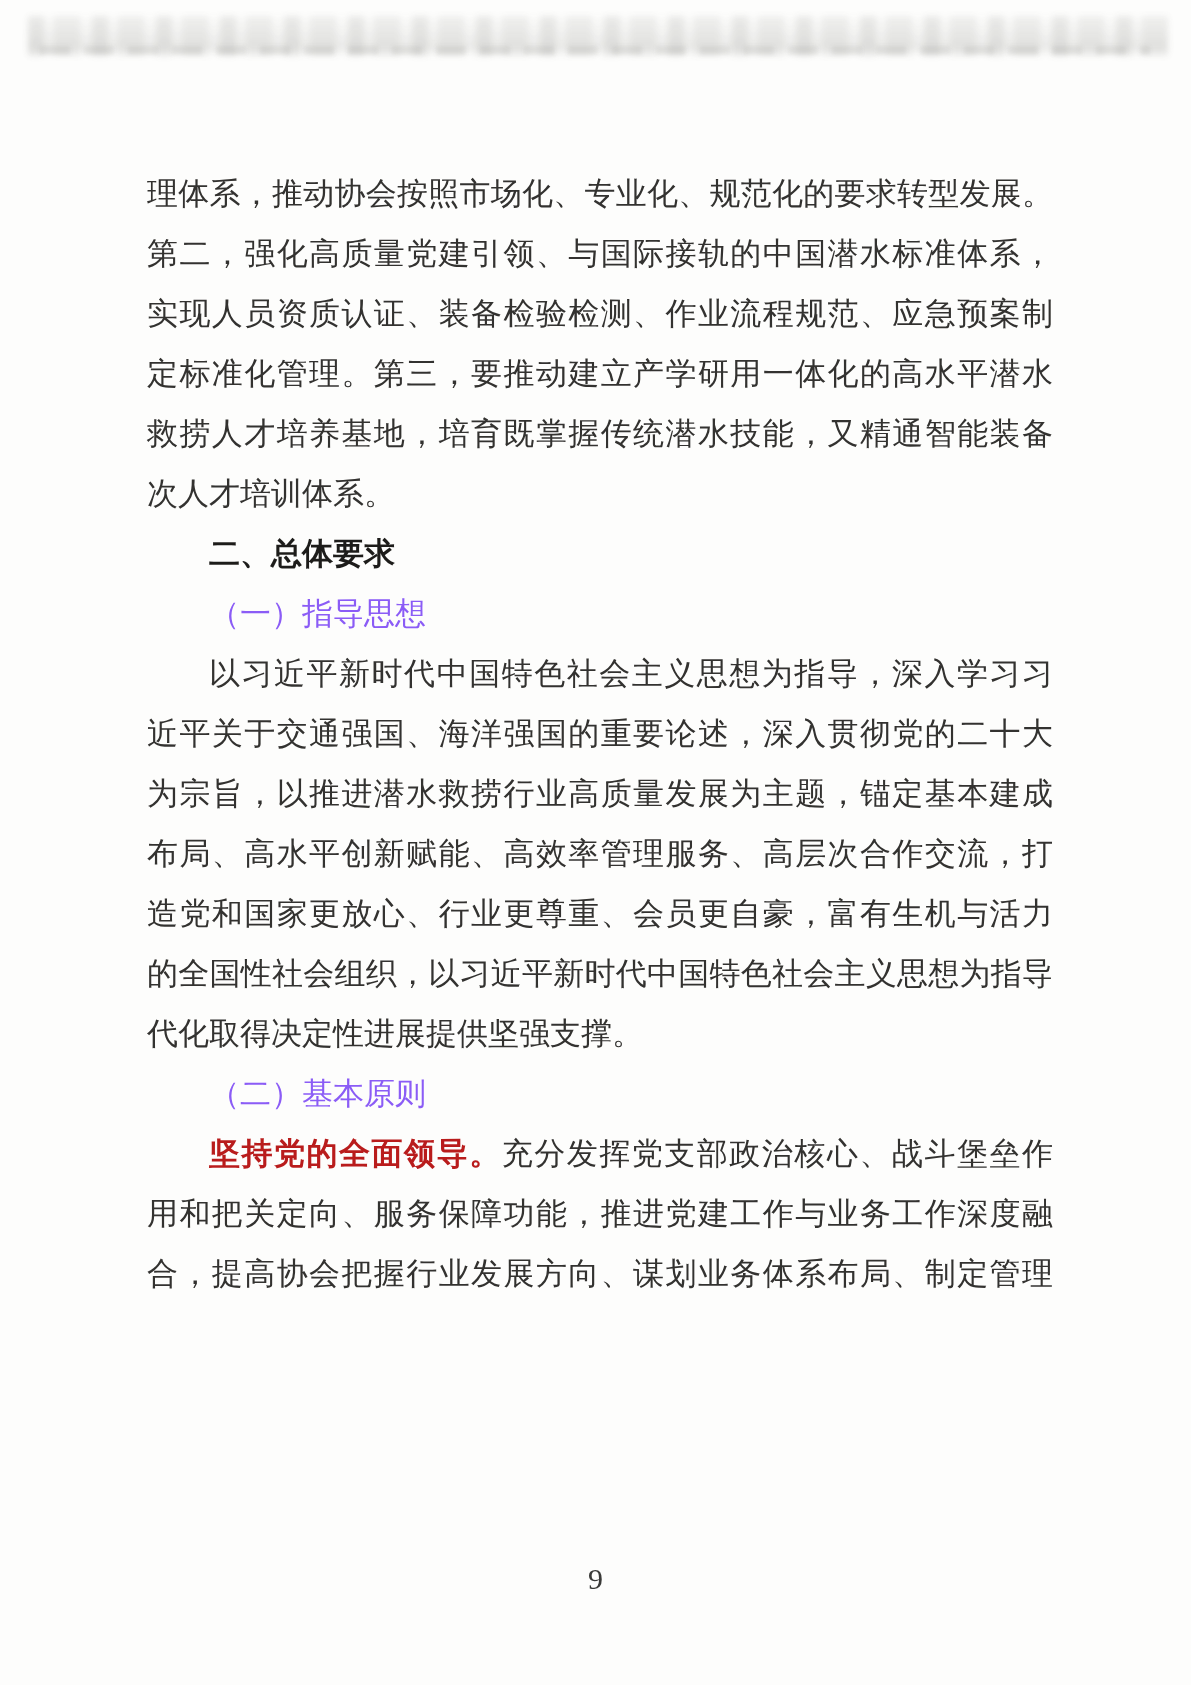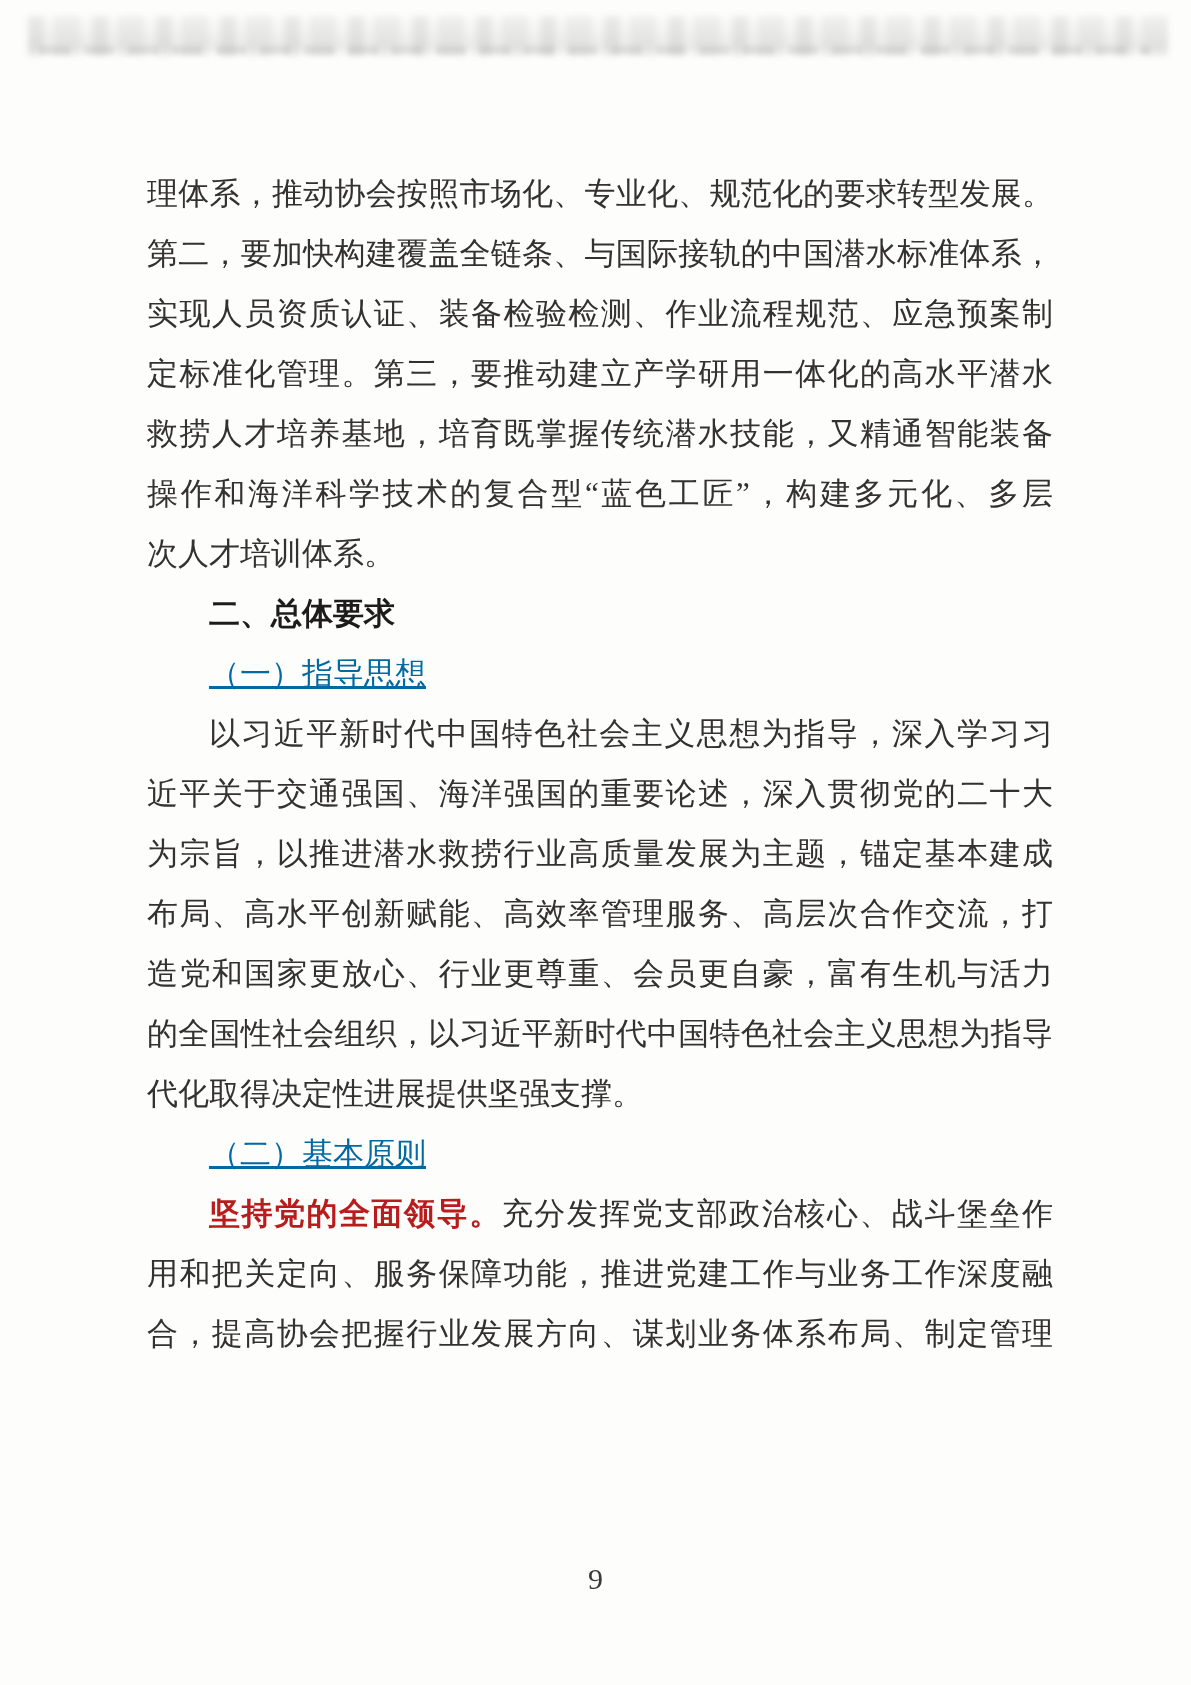--- a/index.html
+++ b/index.html
@@ -67,22 +67,21 @@
     text-align-last: justify;
   }
   .indent { padding-left: 62px; }
 
   .section-heading {
     font-family: Liberation Sans, sans-serif;
     font-weight: bold;
     color: #1d1c1a;
   }
   .sub-heading {
-    color: #0369a1;
-    text-decoration: underline;
+    color: #8b5cf6;
   }
   .bold-lead {
     font-family: Liberation Mono, monospace;
     font-weight: bold;
     color: #b91c1c;
   }
 
   .page-number {
     position: absolute;
     left: 0;
@@ -96,25 +95,24 @@
 </style>
 </head>
 <body>
 
 <div class="scan-artifact"></div>
 <div class="scan-artifact-2"></div>
 
 <div class="text-block">
 
   <div class="line fill">理体系，推动协会按照市场化、专业化、规范化的要求转型发展。</div>
-  <div class="line fill">第二，要加快构建覆盖全链条、与国际接轨的中国潜水标准体系，</div>
+  <div class="line fill">第二，强化高质量党建引领、与国际接轨的中国潜水标准体系，</div>
   <div class="line fill">实现人员资质认证、装备检验检测、作业流程规范、应急预案制</div>
   <div class="line fill">定标准化管理。第三，要推动建立产学研用一体化的高水平潜水</div>
   <div class="line fill">救捞人才培养基地，培育既掌握传统潜水技能，又精通智能装备</div>
-  <div class="line fill">操作和海洋科学技术的复合型“蓝色工匠”，构建多元化、多层</div>
   <div class="line">次人才培训体系。</div>
 
   <div class="line indent section-heading">二、总体要求</div>
 
   <div class="line indent sub-heading">（一）指导思想</div>
 
   <div class="line fill indent">以习近平新时代中国特色社会主义思想为指导，深入学习习</div>
   <div class="line fill">近平关于交通强国、海洋强国的重要论述，深入贯彻党的二十大</div>
   <div class="line fill">为宗旨，以推进潜水救捞行业高质量发展为主题，锚定基本建成</div>
   <div class="line fill">布局、高水平创新赋能、高效率管理服务、高层次合作交流，打</div>

